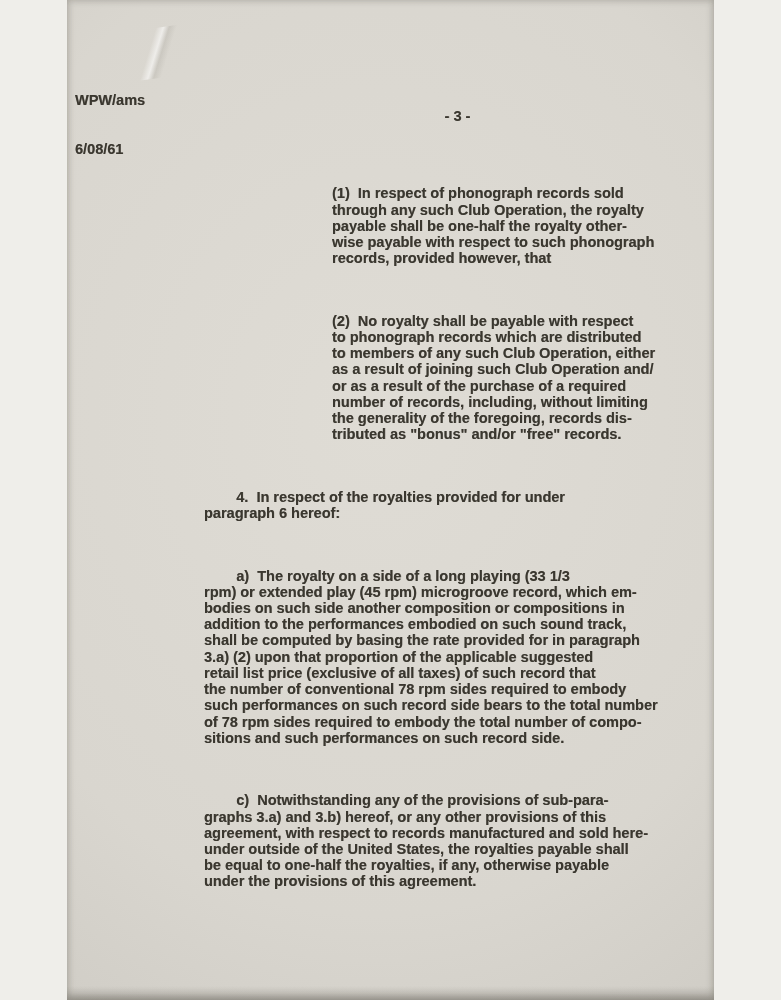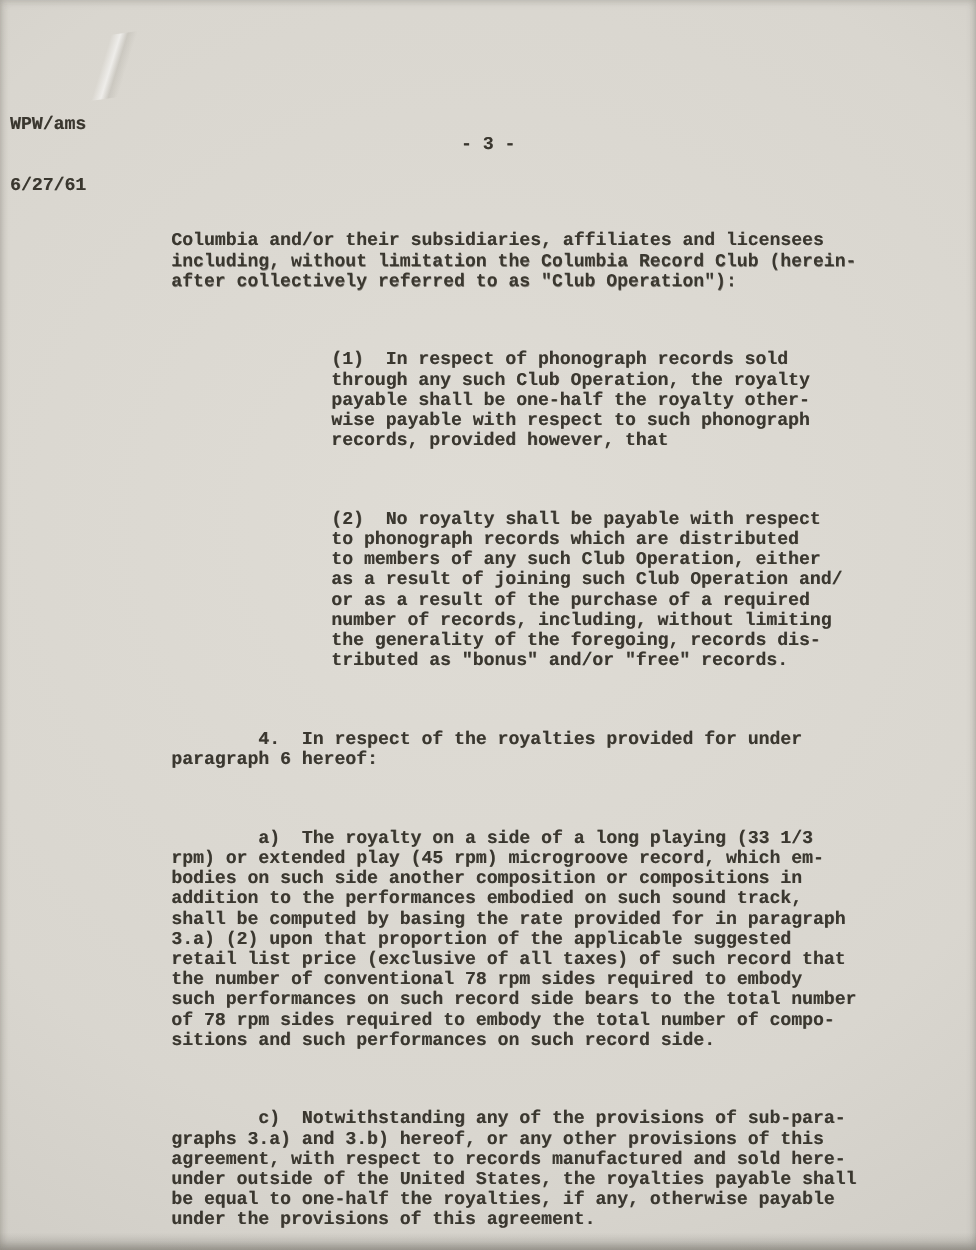--- a/index.html
+++ b/index.html
@@ -5,32 +5,32 @@
   :root {
     --paper: #d9d6cf;
     --paper-light: #dfdcd5;
     --paper-dark: #c7c4bd;
     --ink: #3a372f;
   }
   * { margin: 0; padding: 0; box-sizing: border-box; }
   html, body { background: #efeeea; }
   .paper {
     position: relative;
-    width: 781px;
+    width: 647px;
     height: 1000px;
     margin: 0 auto;
     overflow: hidden;
     background:
       radial-gradient(ellipse 120% 90% at 48% 42%, var(--paper-light) 0%, var(--paper) 55%, var(--paper-dark) 100%);
     box-shadow:
       inset 0 -4px 6px rgba(90,88,80,0.25),
       inset 3px 0 6px rgba(120,118,110,0.12),
       inset -3px 0 6px rgba(120,118,110,0.15),
       inset 0 3px 5px rgba(150,148,140,0.15);
-    font-family: Liberation Mono, monospace;
+    font-family: Liberation Sans, sans-serif;
     color: var(--ink);
   }
   
   .crease {
     position: absolute;
     left: 25px; top: 28px;
     width: 130px; height: 50px;
     background: linear-gradient(115deg,
       transparent 44%,
       rgba(255,255,255,0.55) 49%,
@@ -76,29 +76,26 @@
   .clause-indent { margin-left: 128px; }
 </style>
 </head>
 <body>
 
 <div class="paper">
   <div class="crease"></div>
 
   <div class="header-block typewritten">
     <div>WPW/ams</div>
-    <div>6/27/61</div>
+    <div>6/08/61</div>
   </div>
 
   <div class="page-number typewritten">- 3 -</div>
 
   <div class="doc-body typewritten">
-    <p>Columbia and/or their subsidiaries, affiliates and licensees
-including, without limitation the Columbia Record Club (herein-
-after collectively referred to as "Club Operation"):</p>
     <p class="clause-indent">(1)  In respect of phonograph records sold
 through any such Club Operation, the royalty
 payable shall be one-half the royalty other-
 wise payable with respect to such phonograph
 records, provided however, that</p>
     <p class="clause-indent">(2)  No royalty shall be payable with respect
 to phonograph records which are distributed
 to members of any such Club Operation, either
 as a result of joining such Club Operation and/
 or as a result of the purchase of a required

